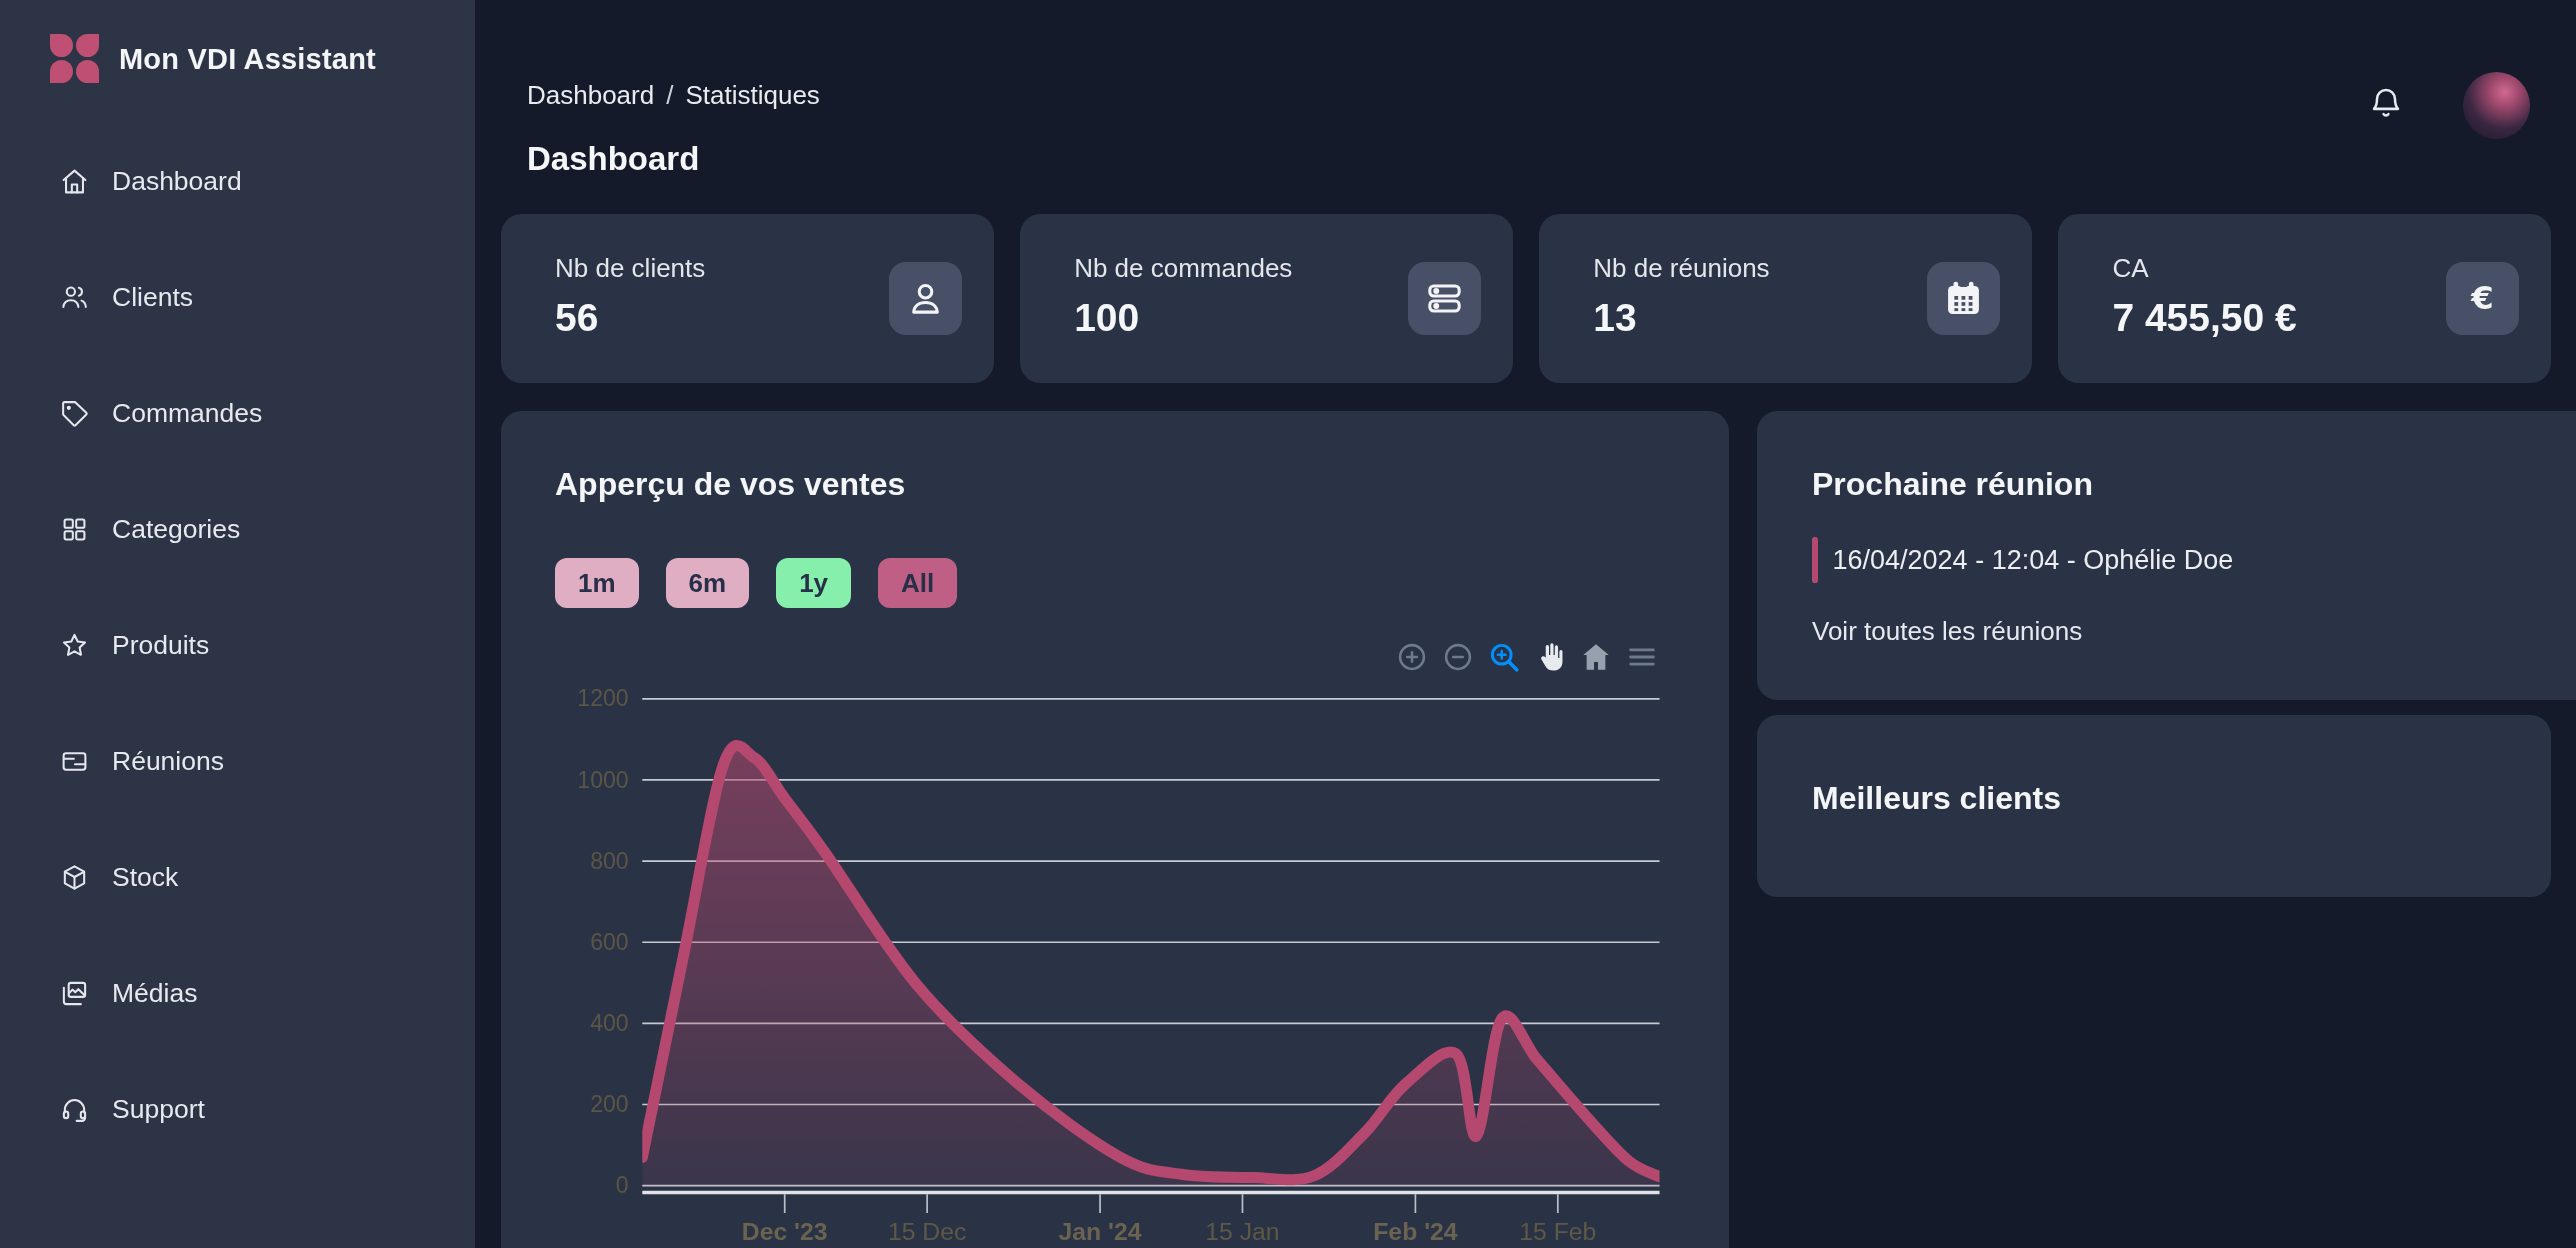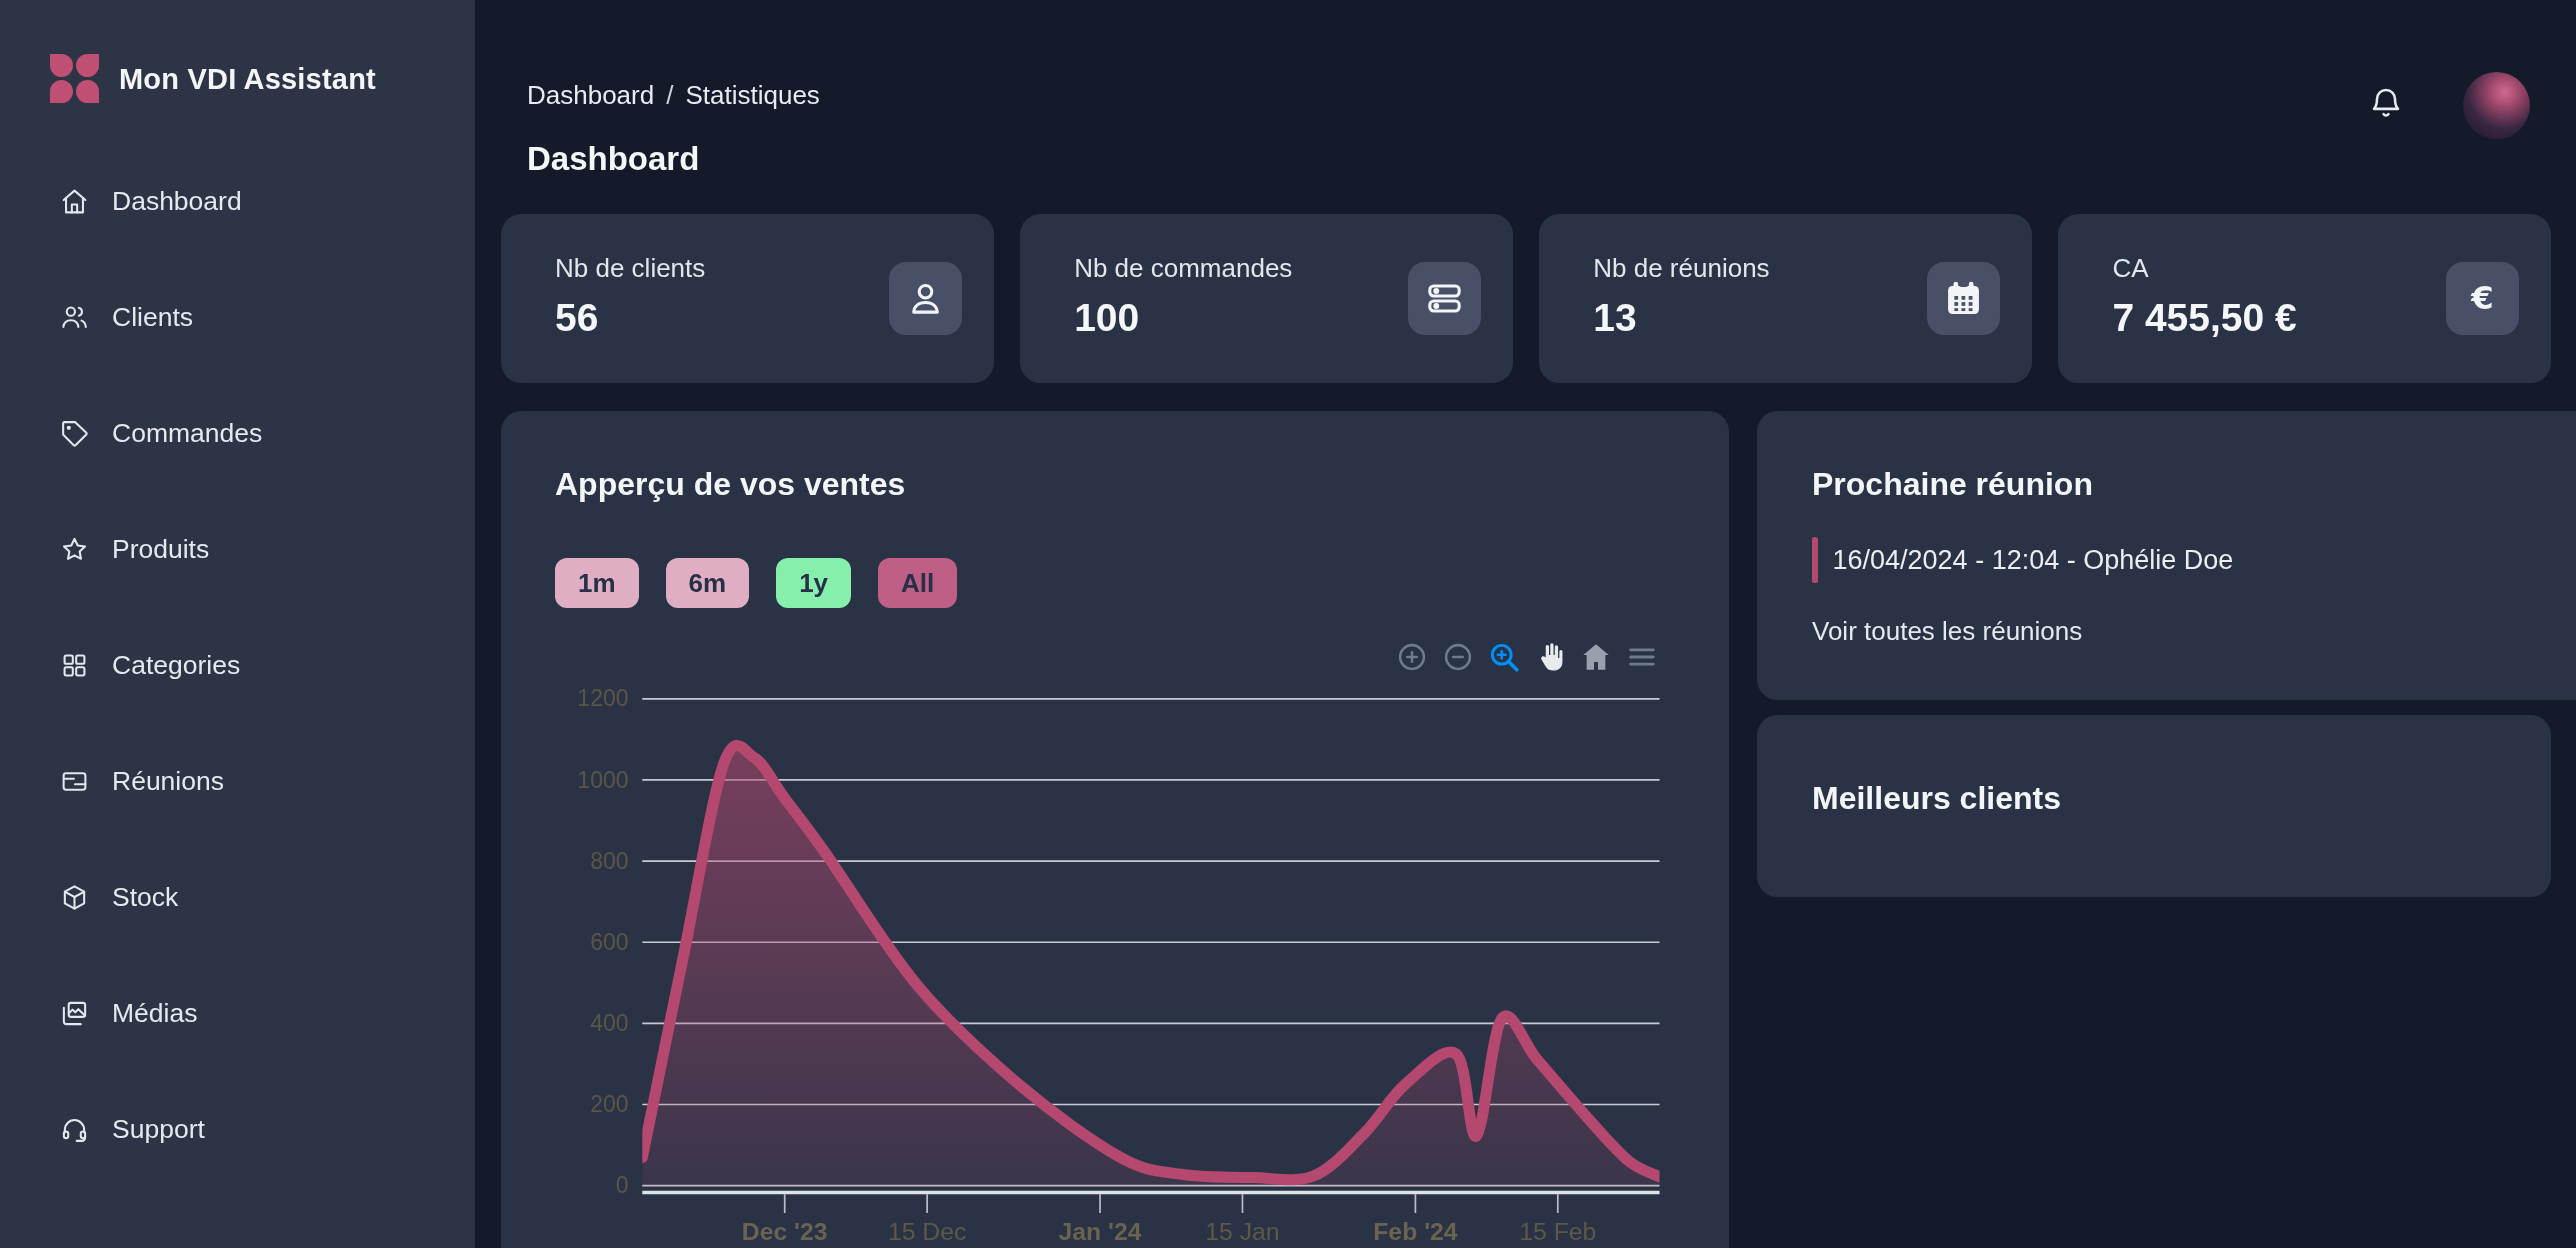--- a/index.html
+++ b/index.html
@@ -4,21 +4,21 @@
 <style>
   html,body{margin:0;padding:0;}
   body{
     width:2576px;height:1249px;overflow:hidden;position:relative;
     background:#141a2a;
     font-family:"Liberation Sans","DejaVu Sans",sans-serif;
     color:#f2f3f6;
   }
   
   .sidebar{position:absolute;left:0;top:0;width:475px;height:1249px;background:#2d3445;}
-  .brand{display:flex;align-items:center;gap:19px;padding:34px 0 0 50px;margin-top:20px;}
+  .brand{display:flex;align-items:center;gap:19px;padding:34px 0 0 50px;}
   .logo{width:50px;height:50px;display:grid;grid-template-columns:23px 23px;grid-template-rows:23px 23px;gap:3.4px;}
   .logo i{display:block;background:#c04f74;}
   .logo .p1{border-radius:0 50% 50% 50%;}
   .logo .p2{border-radius:50% 0 50% 50%;}
   .logo .p3{border-radius:50% 50% 50% 0;}
   .logo .p4{border-radius:50% 50% 0 50%;}
   .brand-name{font-size:29px;font-weight:bold;color:#f4f5f7;letter-spacing:0.2px;}
   .nav{margin-top:39px;display:flex;flex-direction:column;}
   .nav-item{height:116px;display:flex;align-items:center;padding-left:60px;gap:23px;cursor:pointer;}
   .nav-icon{width:29px;height:29px;color:#e4e8ee;flex:0 0 auto;}
@@ -97,32 +97,32 @@
         </div>
         <div class="nav-item">
           <span class="nav-icon"><svg viewBox="0 0 24 24" fill="none" stroke="currentColor" stroke-width="1.7" stroke-linecap="round" stroke-linejoin="round">
               <path d="M12.6 2.6H3.6a1 1 0 0 0-1 1v9a1 1 0 0 0 .3.7l8.5 8.5a1 1 0 0 0 1.4 0l9-9a1 1 0 0 0 0-1.4z"></path>
               <circle cx="7.3" cy="7.3" r=".9" fill="currentColor"></circle>
             </svg></span>
           <span class="nav-label">Commandes</span>
         </div>
         <div class="nav-item">
           <span class="nav-icon"><svg viewBox="0 0 24 24" fill="none" stroke="currentColor" stroke-width="1.7" stroke-linecap="round" stroke-linejoin="round">
-              <path d="M12 3.2l2.65 5.5 6.05.8-4.45 4.2 1.1 6-5.35-2.9-5.35 2.9 1.1-6-4.45-4.2 6.05-.8z"></path>
-            </svg></span>
-          <span class="nav-label">Produits</span>
-        </div>
-        <div class="nav-item">
-          <span class="nav-icon"><svg viewBox="0 0 24 24" fill="none" stroke="currentColor" stroke-width="1.7" stroke-linecap="round" stroke-linejoin="round">
               <rect x="3.8" y="3.8" width="6.8" height="6.8" rx="1.3"></rect>
               <rect x="13.4" y="3.8" width="6.8" height="6.8" rx="1.3"></rect>
               <rect x="3.8" y="13.4" width="6.8" height="6.8" rx="1.3"></rect>
               <rect x="13.4" y="13.4" width="6.8" height="6.8" rx="1.3"></rect>
             </svg></span>
           <span class="nav-label">Categories</span>
+        </div>
+        <div class="nav-item">
+          <span class="nav-icon"><svg viewBox="0 0 24 24" fill="none" stroke="currentColor" stroke-width="1.7" stroke-linecap="round" stroke-linejoin="round">
+              <path d="M12 3.2l2.65 5.5 6.05.8-4.45 4.2 1.1 6-5.35-2.9-5.35 2.9 1.1-6-4.45-4.2 6.05-.8z"></path>
+            </svg></span>
+          <span class="nav-label">Produits</span>
         </div>
         <div class="nav-item">
           <span class="nav-icon"><svg viewBox="0 0 24 24" fill="none" stroke="currentColor" stroke-width="1.7" stroke-linecap="round" stroke-linejoin="round">
               <rect x="3" y="5.2" width="18" height="13.6" rx="2"></rect>
               <path d="M3.2 9.8h8.3"></path>
               <path d="M12.4 14.2h8.4"></path>
             </svg></span>
           <span class="nav-label">Réunions</span>
         </div>
         <div class="nav-item">

